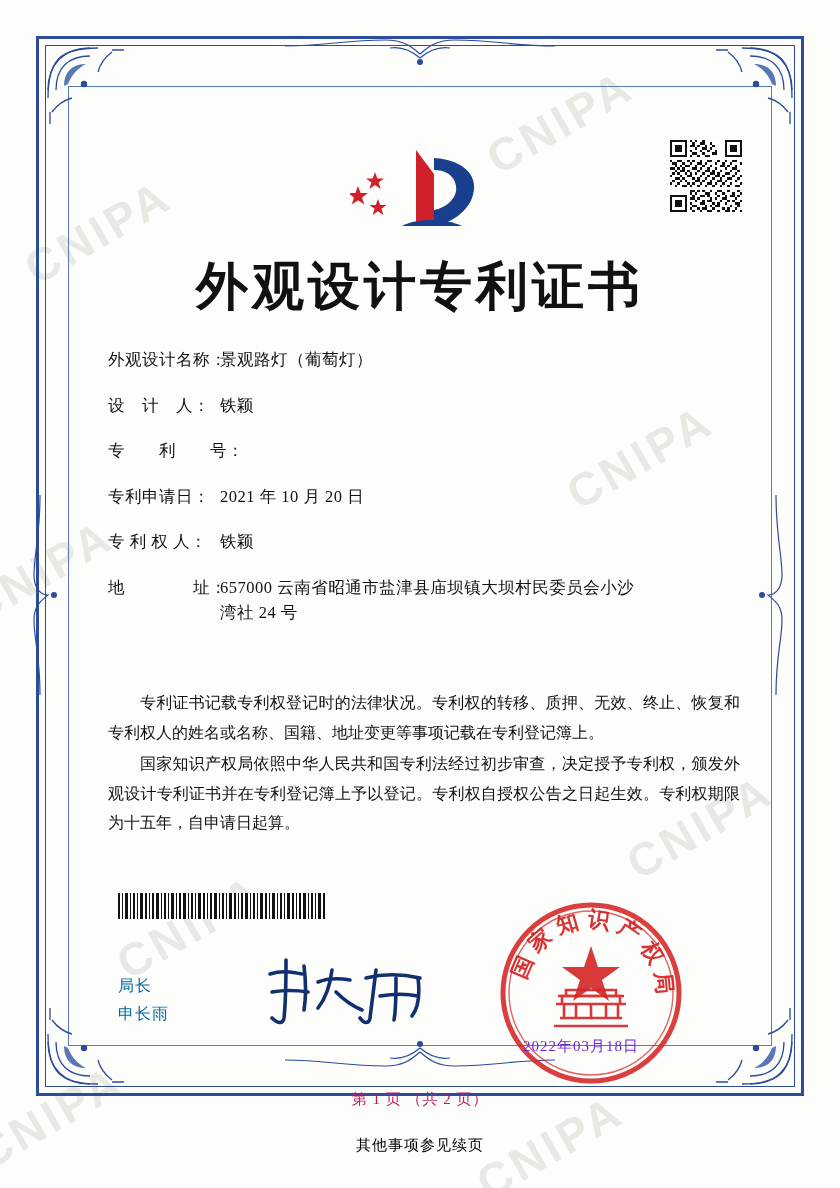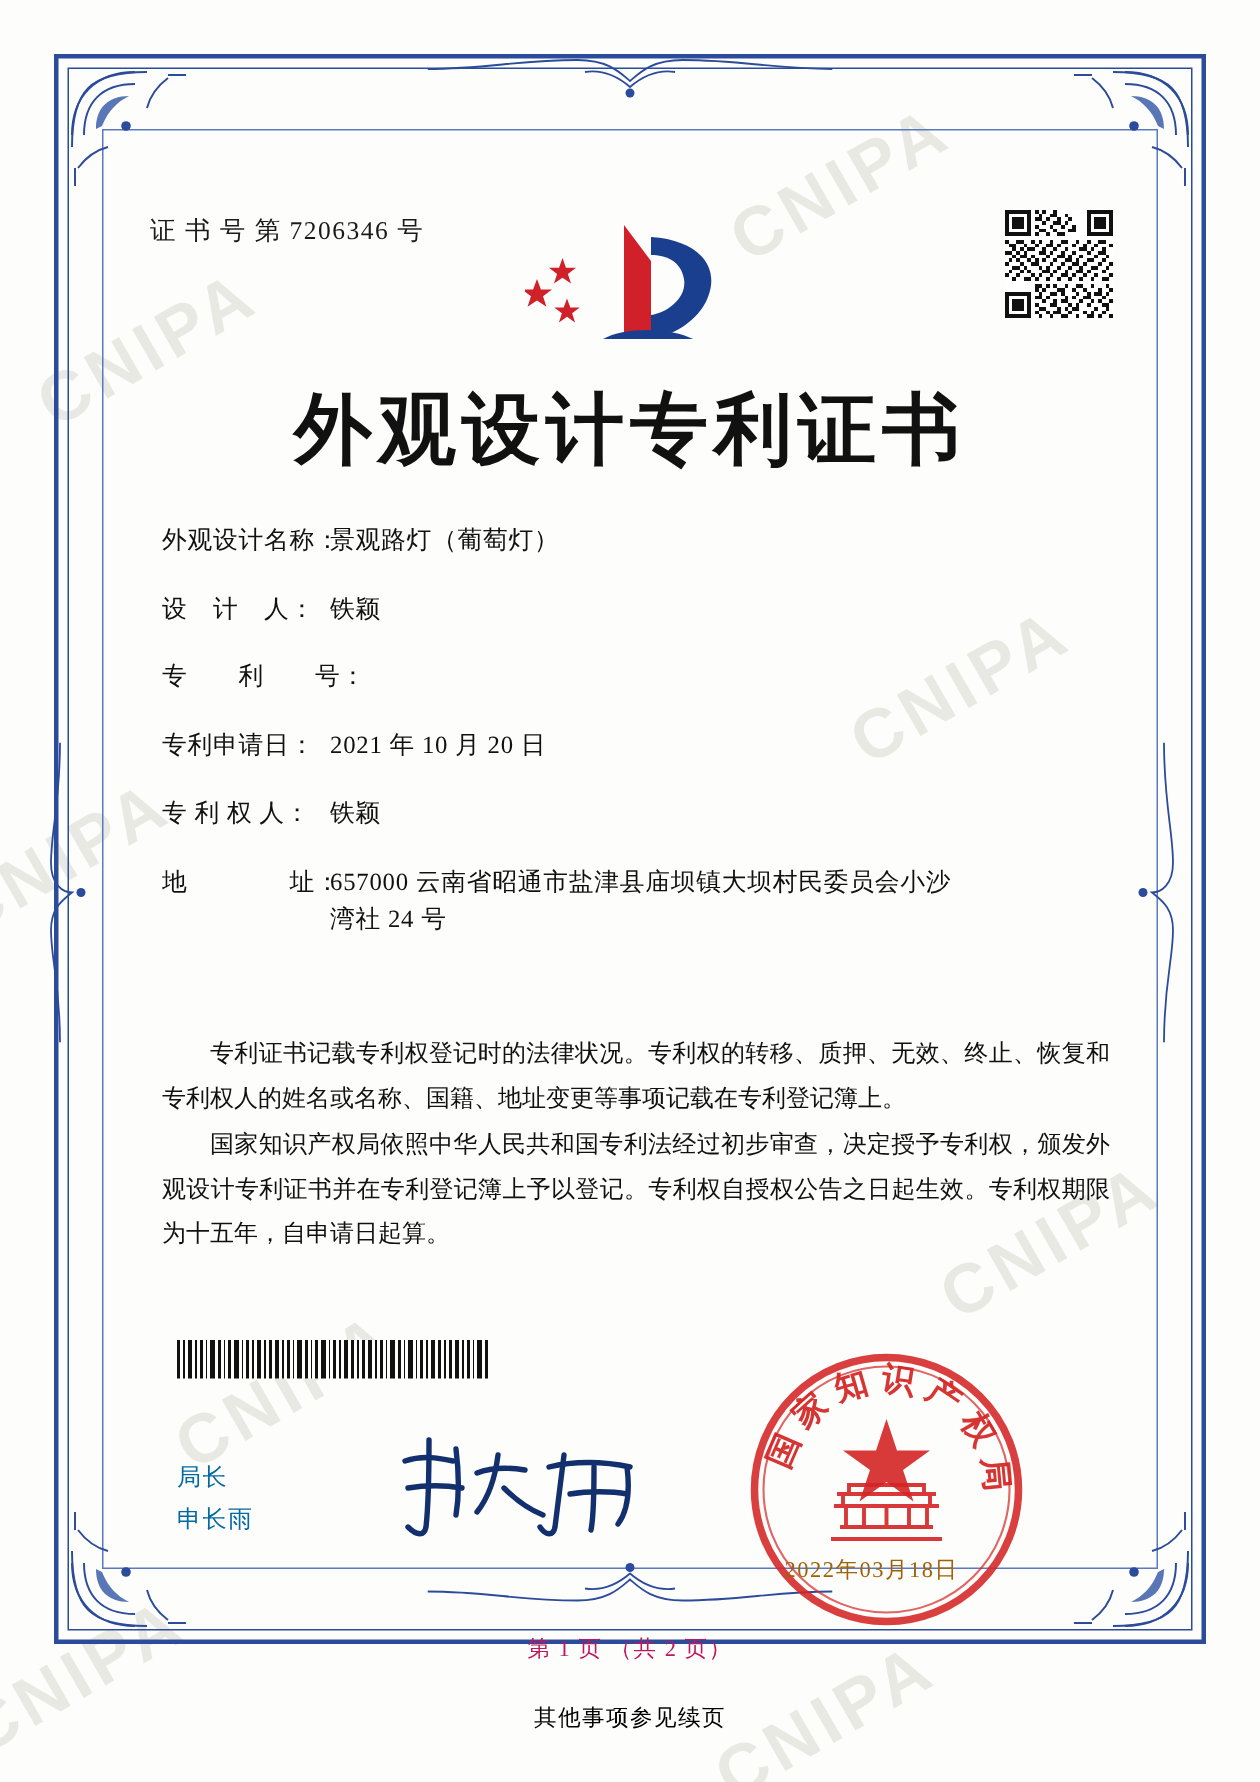--- a/index.html
+++ b/index.html
@@ -203,21 +203,21 @@
     left: 498px;
     top: 900px;
     width: 186px;
     height: 186px;
   }
   #seal-date {
     position: absolute;
     left: 523px;
     top: 1037px;
     font-size: 15px;
-    color: #a16207;
+    color: #6d28d9;
     letter-spacing: 1px;
     z-index: 5;
   }
 
   
   #page-num {
     position: absolute;
     left: 0; right: 0;
     top: 1090px;
     text-align: center;
@@ -338,21 +338,20 @@
   </div>
   <div class="edge-orn edge-right">
     <svg width="34" height="200" viewBox="0 0 34 200">
       <g fill="none" stroke="#2b4b9b" stroke-width="1.2">
         <path d="M10 0 C10 40, 4 60, 4 80 C4 95, 12 100, 18 100 C12 105, 4 110, 4 125 C4 145, 10 160, 10 200"></path>
         <circle cx="24" cy="100" r="3" fill="#2b4b9b" stroke="none"></circle>
       </g>
     </svg>
   </div>
 
-  <div id="cert-no">证 书 号 第 7206346 号</div>
 
   <div id="logo">
     <svg width="140" height="96" viewBox="0 0 140 96">
 
       <g fill="#d0202a">
         <polygon points="8,46 10.6,53 18,53 12,57.5 14.3,64.5 8,60.3 1.7,64.5 4,57.5 -2,53 5.4,53"></polygon>
         <polygon points="25,32 27.3,38.5 34,38.5 28.6,42.6 30.7,49 25,45.1 19.3,49 21.4,42.6 16,38.5 22.7,38.5"></polygon>
         <polygon points="28,59 30.2,65 36.5,65 31.4,68.8 33.4,75 28,71.2 22.6,75 24.6,68.8 19.5,65 25.8,65"></polygon>
       </g>
 

